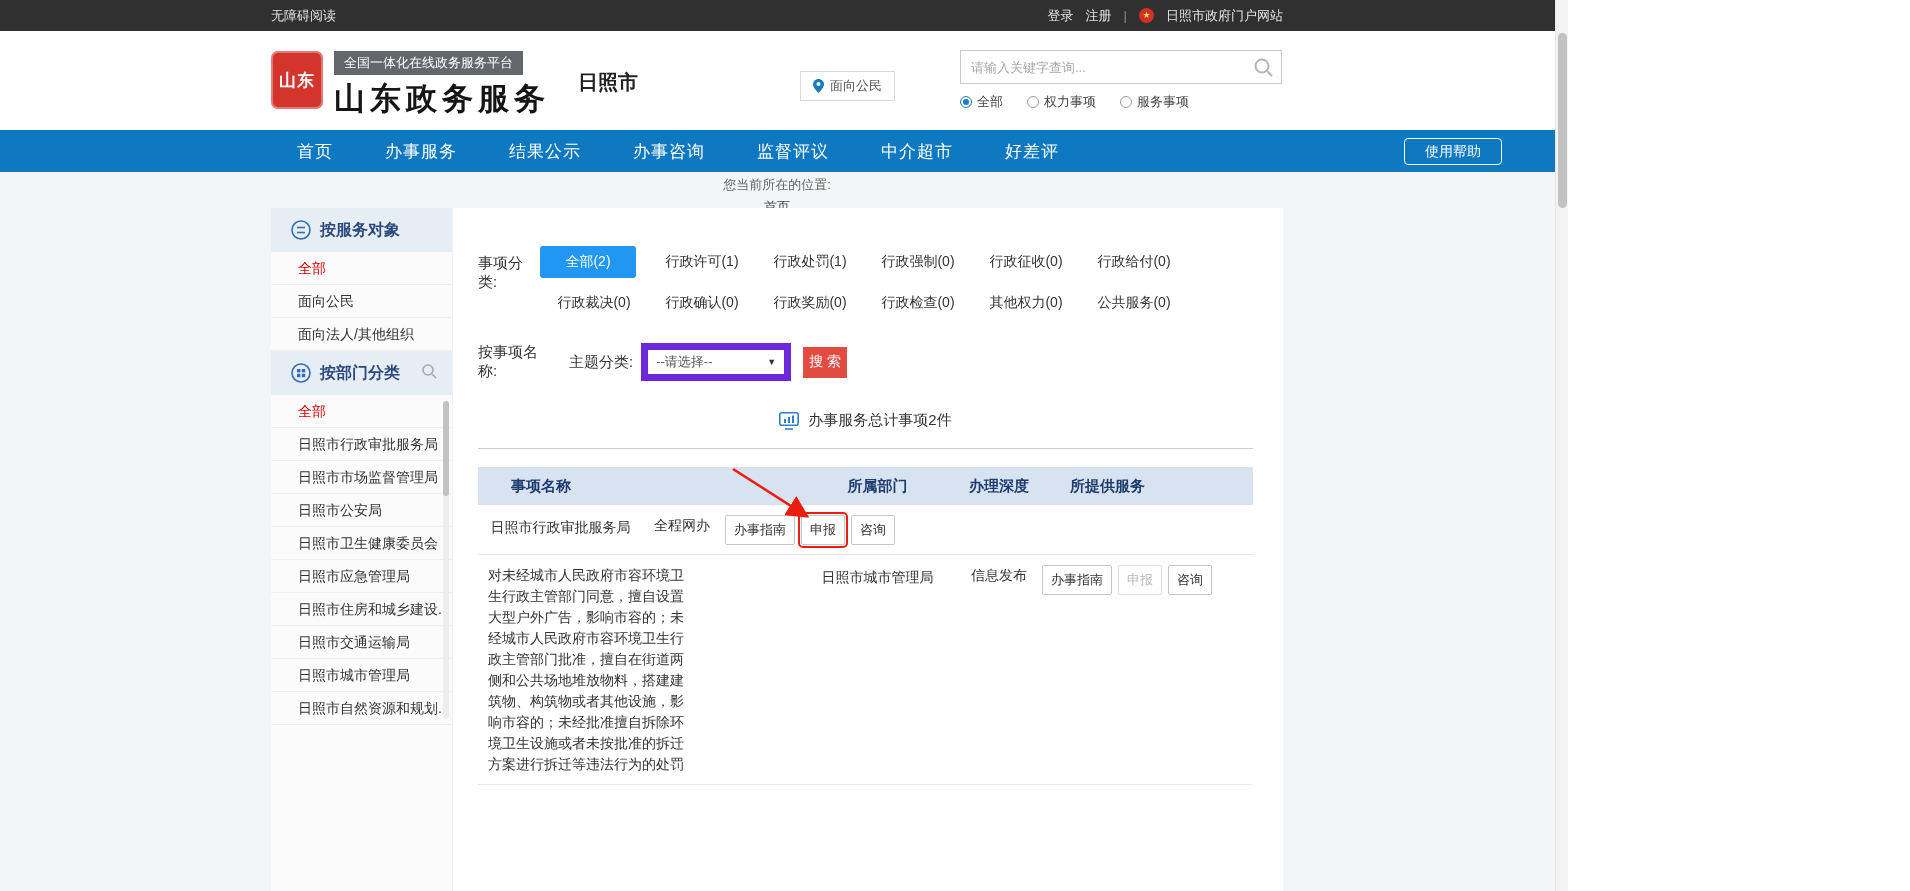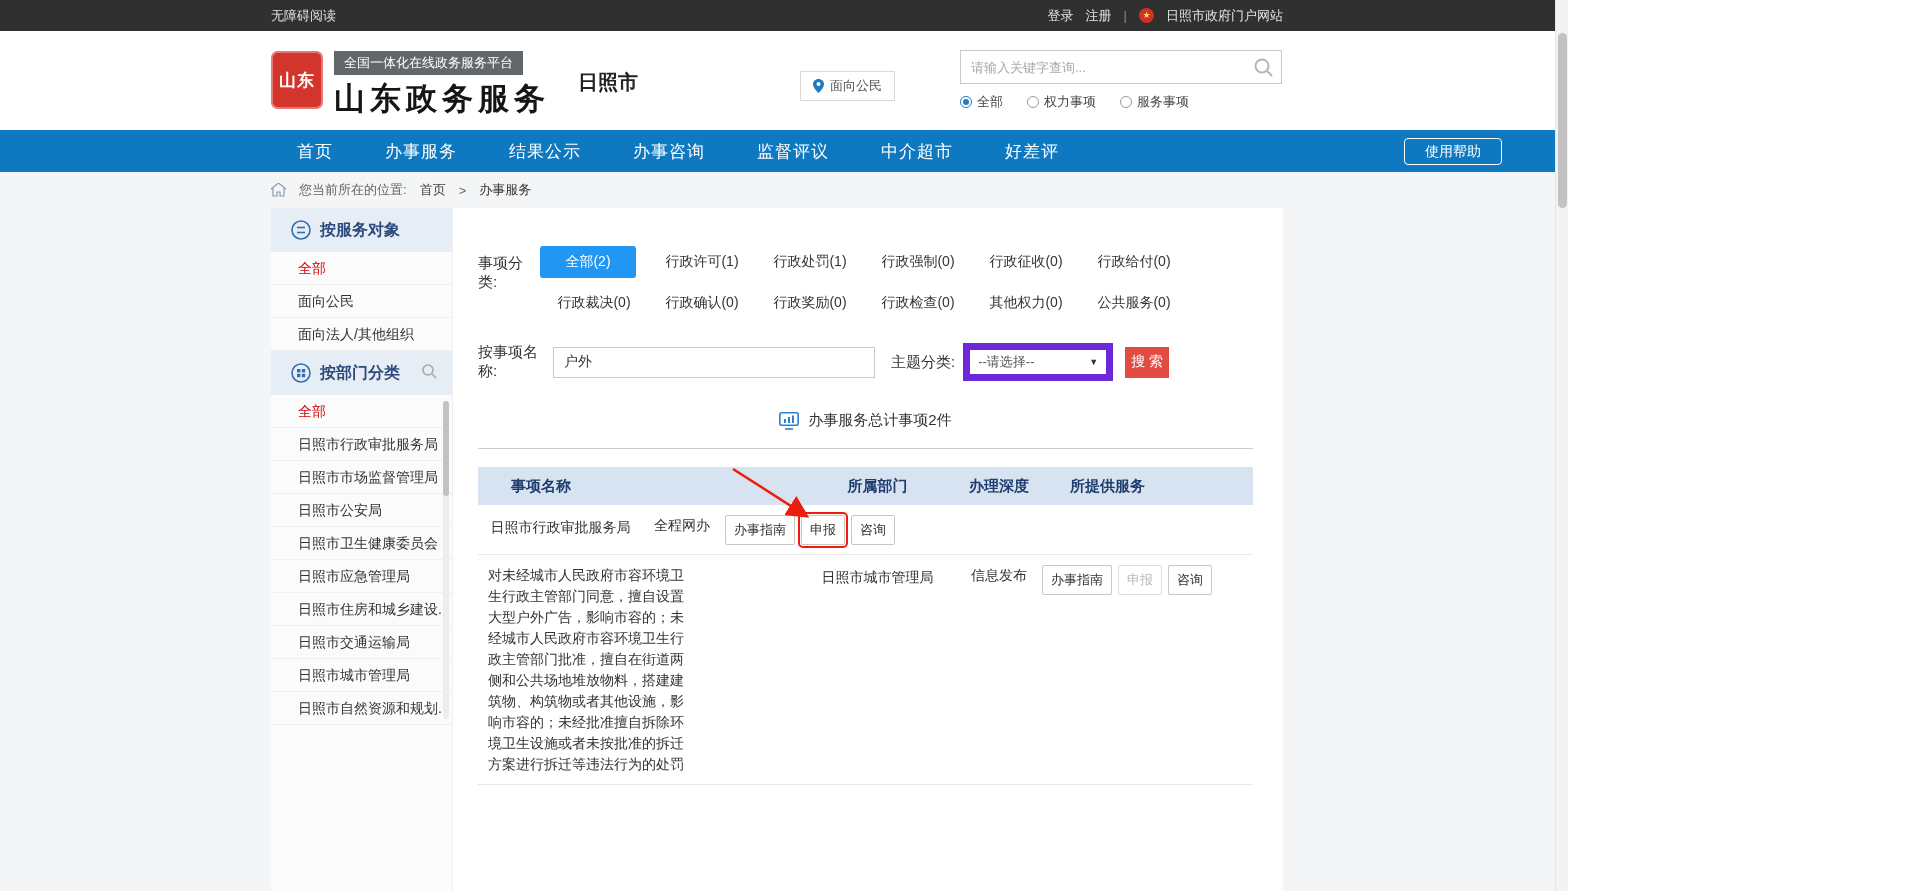--- a/index.html
+++ b/index.html
@@ -47,21 +47,21 @@
   
   .nav { height:42px; background:#0e78c0; position:relative; }
   .nav-inner { display:flex; align-items:center; height:42px; }
   .nav-item { color:#ffffff; font-size:17px; padding:0 26px; letter-spacing:1px;
     text-decoration:none; cursor:pointer; }
   .help-btn { position:absolute; right:66px; top:8px; height:27px; padding:0 20px; background:transparent;
     border:1px solid #ffffff; border-radius:4px; color:#fff; font-size:14px; cursor:pointer; font-family:inherit; }
 
   
   .page-body { background:#f4f5f6; height:719px; overflow:hidden; }
-  .crumbs-inner { height:36px; display:flex; align-items:center; gap:13px; font-size:13px; color:#666; }
+  .crumbs-inner { height:36px; display:flex; align-items:center; gap:4px; font-size:13px; color:#666;flex-direction:column; }
   .crumbs-inner a { color:#444; text-decoration:none; cursor:pointer; }
   .crumb-current { color:#333; }
 
   .card { background:#ffffff; display:flex; align-items:stretch; min-height:760px; }
 
   
   .sidebar { width:182px; flex:none; background:#fbfbfc; border-right:1px solid #f0f0f0; }
   .side-head { height:44px; background:#e7edf5; display:flex; align-items:center;
     padding:0 14px 0 20px; gap:9px; color:#2c4a7c; font-size:16px; font-weight:bold; }
   .side-head .spacer { margin-left:auto; }
@@ -279,21 +279,20 @@
             <span class="tab">行政确认(0)</span>
             <span class="tab">行政奖励(0)</span>
             <span class="tab">行政检查(0)</span>
             <span class="tab">其他权力(0)</span>
             <span class="tab">公共服务(0)</span>
           </div>
         </div>
 
         <div class="filter-row search-row">
           <span class="flabel">按事项名称:</span>
-          <input class="name-input" value="户外" style="">
           <span class="flabel2">主题分类:</span>
           <div class="select">
             <span>--请选择--</span>
             <span class="caret">▼</span>
           </div>
           <button class="search-btn">搜 索</button>
         </div>
 
         <div class="summary">
           <svg width="20" height="18" viewBox="0 0 20 18">

